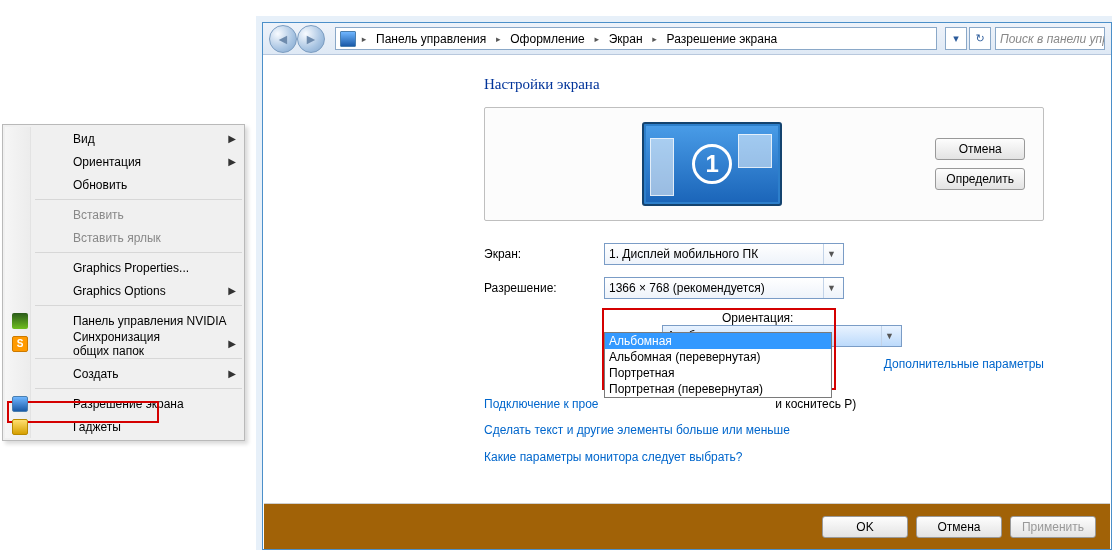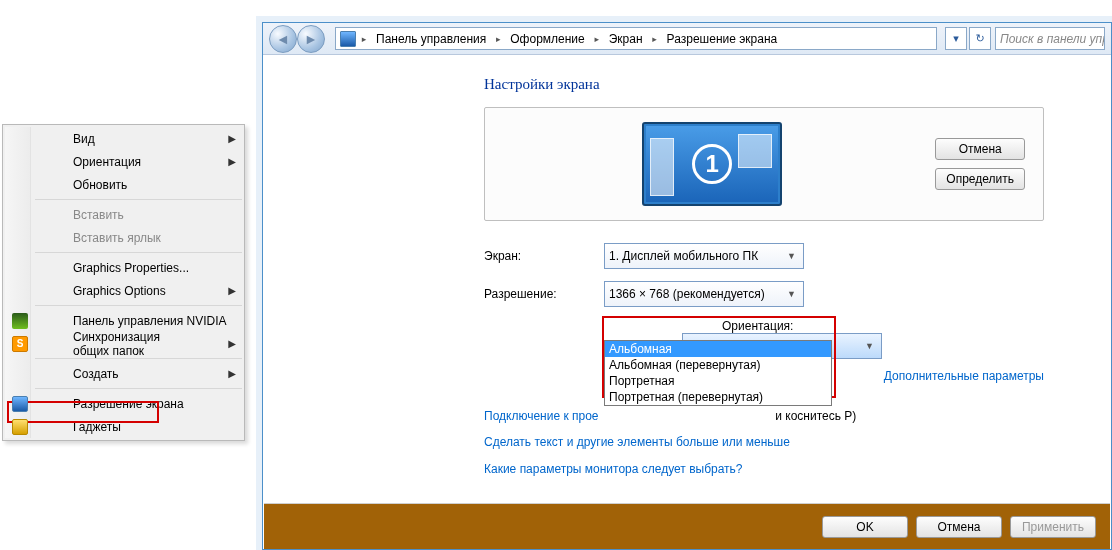--- a/index.html
+++ b/index.html
@@ -70,22 +70,22 @@
   .preview-btns { display:flex; flex-direction:column; gap:8px; }
   .win-btn {
     min-width:86px; height:22px; border:1px solid #999; border-radius:3px;
     background:linear-gradient(#fdfdfd,#e3e3e3); text-align:center; line-height:20px; font-size:12px; padding:0 10px;
   }
   .win-btn.disabled { color:#999; }
 
   .form-row { display:flex; align-items:center; margin-bottom:12px; }
   .form-row .lbl { width:120px; }
   .combo {
-    width:200px; height:22px; border:1px solid #7a9cc6; background:linear-gradient(#fff,#eef3fa);
-    display:flex; align-items:center; padding:12px 4px; position:relative;
+    width:240px; height:22px; border:1px solid #7a9cc6; background:linear-gradient(#fff,#eef3fa);
+    display:flex; align-items:center; padding:0 4px; position:relative;
   }
   .combo .txt { flex:1; white-space:nowrap; overflow:hidden;}
   .combo .dd { width:16px; text-align:center; font-size:9px; color:#555; border-left:1px solid #c2d3e8; height:100%; display:flex; align-items:center; justify-content:center;}
 
   .orient-row { position:relative;flex-direction:column; }
   .orient-rect { border:2px solid #d40000; position:absolute; left:118px; top:-3px; width:234px; height:82px; pointer-events:none;}
   .dropdown-open {
     position:absolute; left:120px; top:21px; width:228px; border:1px solid #7a7a7a; background:#fff; z-index:10;
   }
   .dropdown-open .opt { height:16px; line-height:16px; padding:0 4px; }

